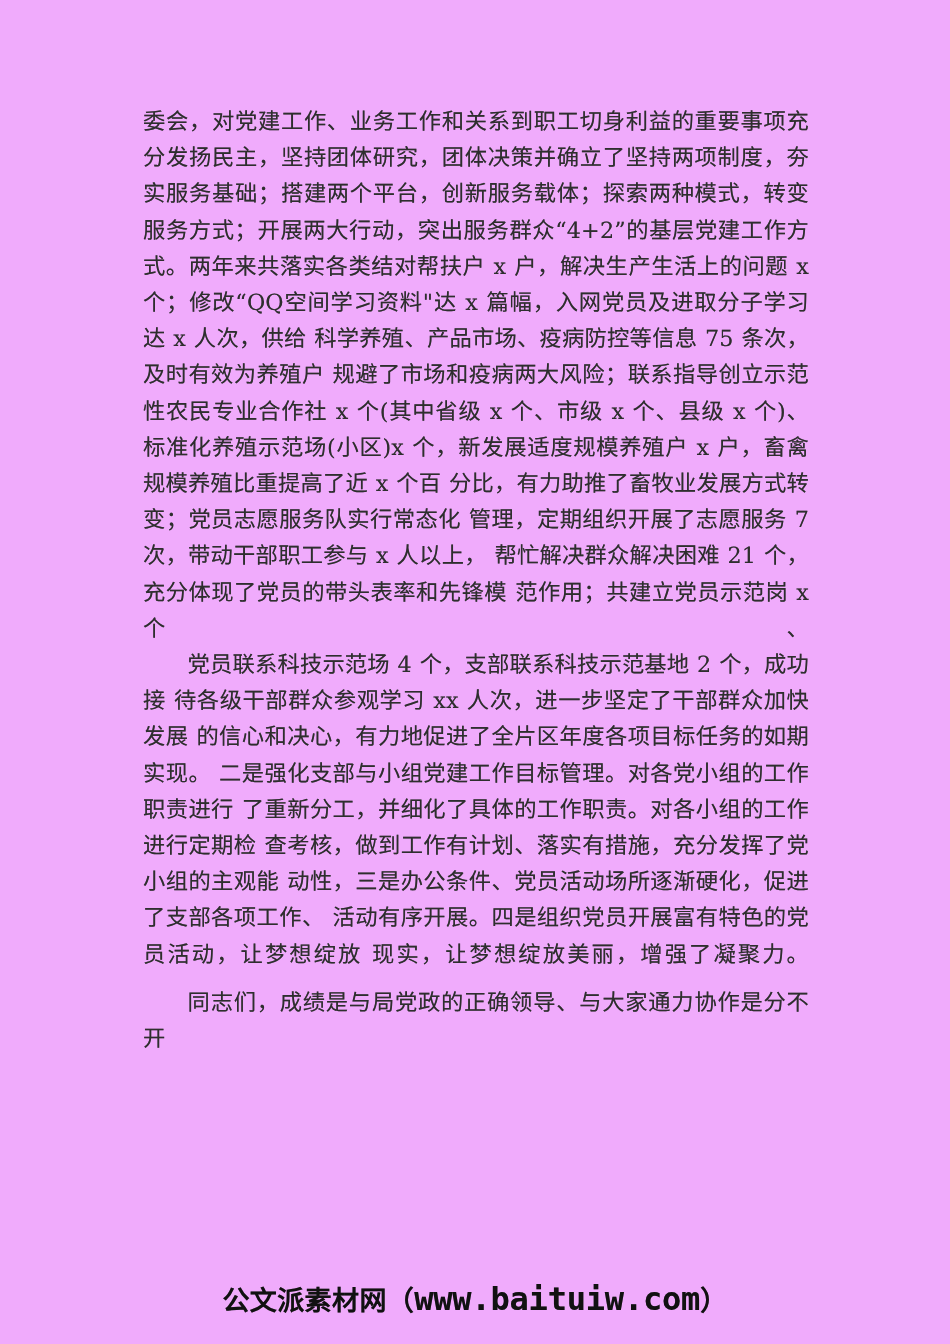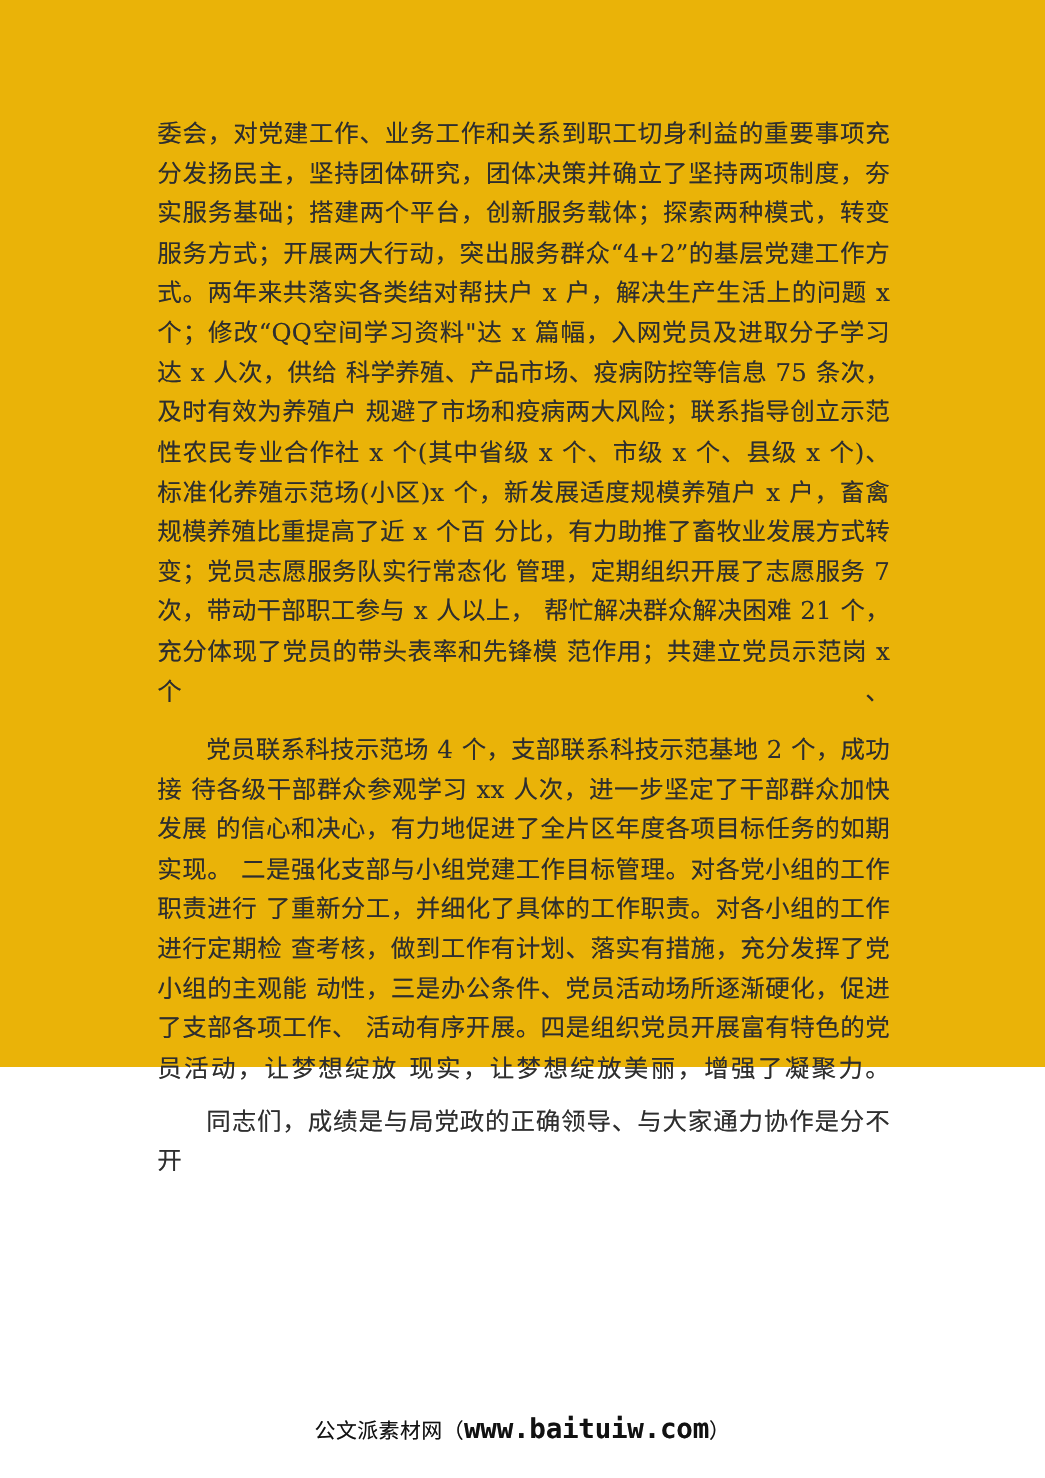--- a/index.html
+++ b/index.html
@@ -11,22 +11,22 @@
   body {
     width: 950px;
     height: 1344px;
     overflow: hidden;
     font-family: "DejaVu Serif", "Liberation Serif", serif;
   }
 
   .page {
     position: relative;
     width: 950px;
-    height: 970px;
-    background: #eab308;
+    height: 1344px;
+    background: #f0abfc;
   }
 
   
   .doc-body {
     position: absolute;
     left: 143px;
     top: 104px;
     width: 666px;
   }
 
@@ -44,48 +44,48 @@
     -webkit-font-smoothing: antialiased;
     text-rendering: geometricPrecision;
   }
 
   
   .para, .watermark-text {
     text-shadow: 0 0 0.55px rgba(60,60,60,0.55);
   }
 
   .para.indent { text-indent: 2em; }
-  .para.gap-before { margin-top: 17px; }
+  .para.gap-before { }
   .para.gap-before-lg { margin-top: 19px; }
   .para.gap-before-sm { margin-top: 12px; }
 
   
   .para.full-justify { text-align-last: justify; }
 
   
   .watermark {
     position: absolute;
     left: 0;
     top: 1282px;
     width: 950px;
     text-align: center;
   }
   .watermark-text {
     display: inline-block;
     font-family: "DejaVu Serif", "Liberation Serif", serif;
-    font-weight: 400;
-    font-size: 19px;
+    font-weight: 700;
+    font-size: 27px;
     line-height: 34px;
     color: #111111;
     letter-spacing: 0.4px;
   }
   .wm-url {
     font-family: "DejaVu Sans Mono", "Liberation Mono", monospace;
     font-weight: 700;
-    font-size: 25px;
+    font-size: 32px;
     letter-spacing: -0.2px;
   }
 </style>
 </head>
 <body>
 
 <div class="page">
 
   <div class="doc-body">
 

